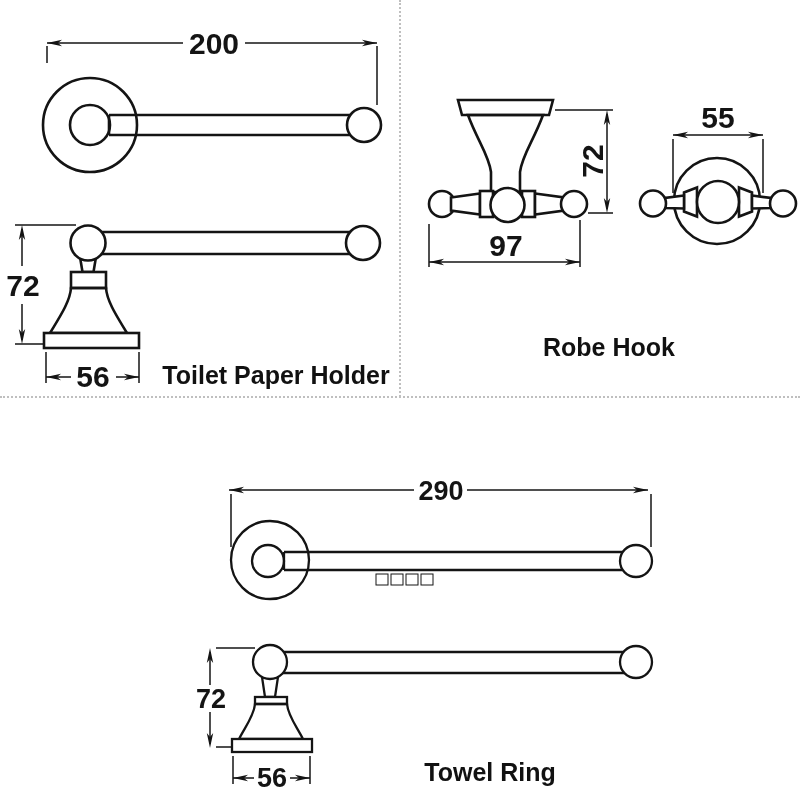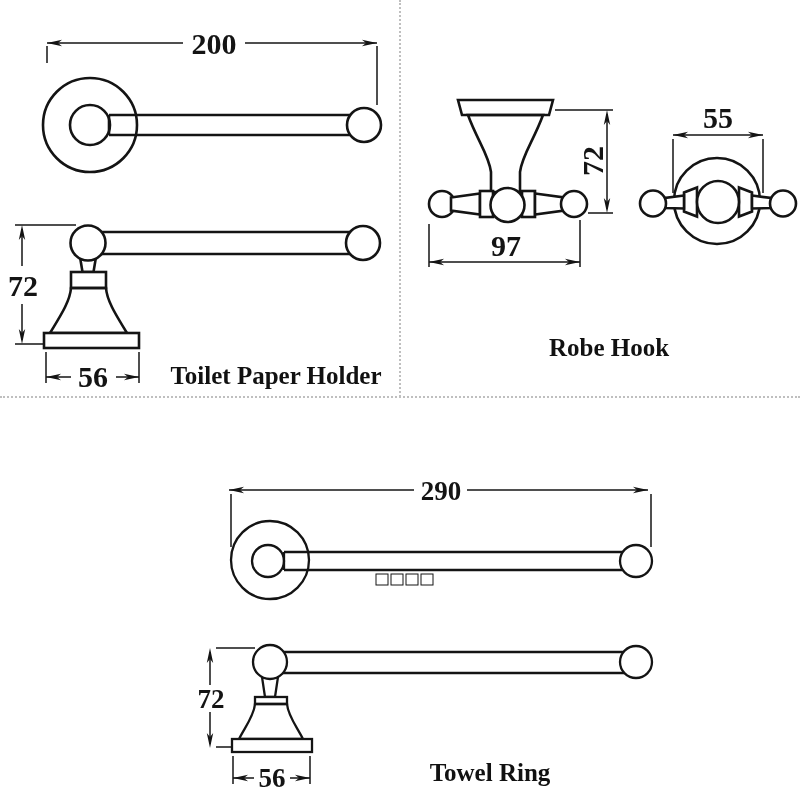--- a/index.html
+++ b/index.html
@@ -1,21 +1,21 @@
 <!DOCTYPE html>
 <html><head>
 <meta charset="utf-8">
 <style>
   html,body{margin:0;padding:0;background:#fff;}
   .sheet{
     position:relative;
     width:800px;height:800px;
     background:#fff;
     overflow:hidden;
-    font-family:Liberation Serif, serif;
+    font-family:Liberation Sans, sans-serif;
   }
   .divider-v{
     position:absolute;left:399px;top:0;height:397px;width:0;
     border-left:2px dotted #bfbfbf;
   }
   .divider-h{
     position:absolute;left:0;top:396px;width:800px;height:0;
     border-top:2px dotted #bfbfbf;
   }
   svg{position:absolute;display:block;}

